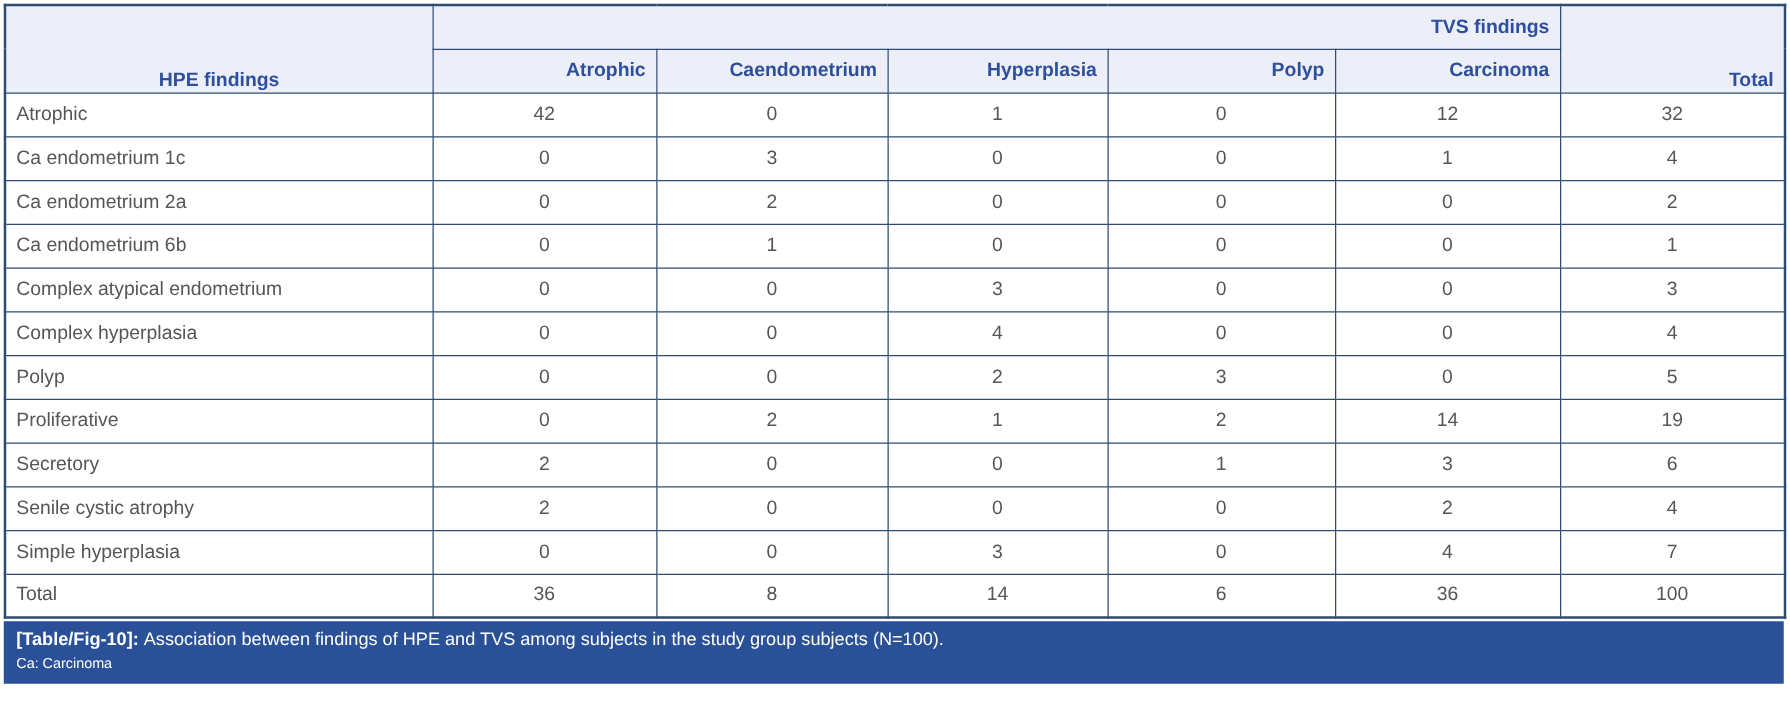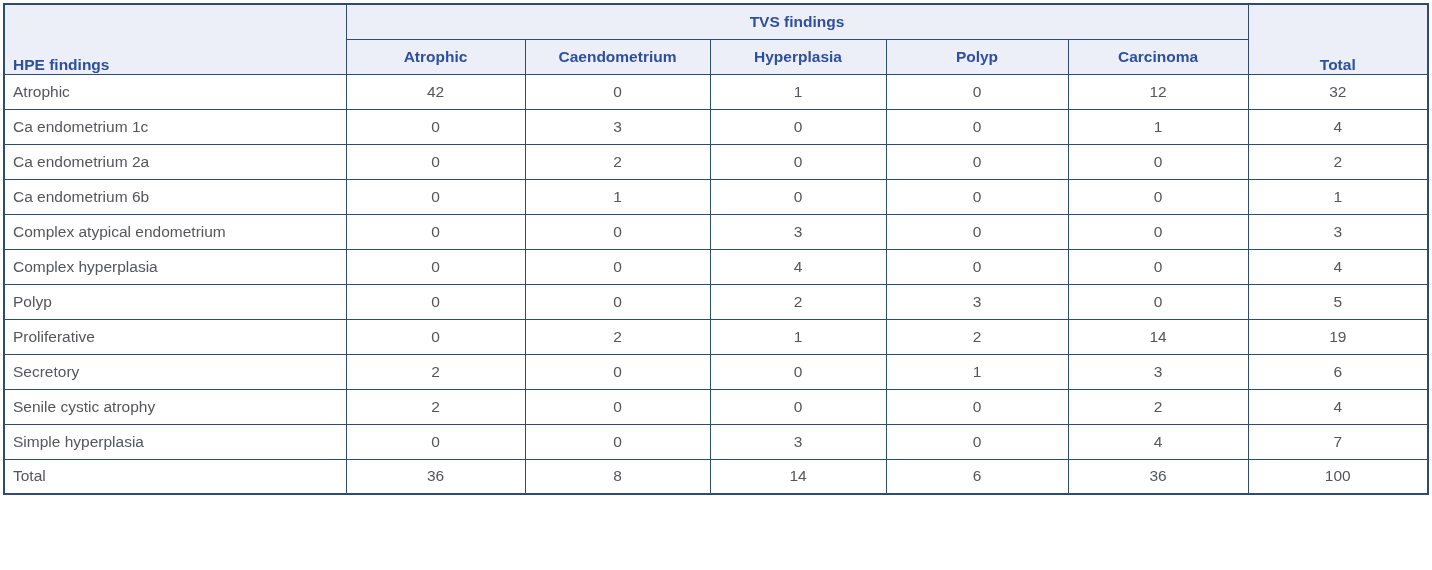--- a/index.html
+++ b/index.html
@@ -28,25 +28,25 @@
     padding: 0 8px;
     box-sizing: border-box;
     white-space: nowrap;
     overflow: hidden;
   }
   th {
     background: #edeff8;
     color: #2d4f9e;
     font-size: 15.5px;
     font-weight: bold;
+    text-align: right;
+    vertical-align: middle;
+  }
+  th.corner-cell {
     text-align: center;
-    vertical-align: middle;
-  }
-  th.corner-cell {
-    text-align: left;
     vertical-align: bottom;
     padding-bottom: 9px;
   }
   th.total-head-cell {
     vertical-align: bottom;
     padding-bottom: 9px;
   }
   td {
     background: #ffffff;
     color: #555659;
@@ -214,14 +214,20 @@
         <td>36</td>
         <td>8</td>
         <td>14</td>
         <td>6</td>
         <td>36</td>
         <td>100</td>
       </tr>
     </tbody>
   </table>
 
+  <div class="caption-band">
+    <div class="caption-line">
+      <span class="caption-tag">[Table/Fig-10]:</span><span>Association between findings of HPE and TVS among subjects in the study group subjects (N=100).</span>
+    </div>
+    <div class="caption-footnote">Ca: Carcinoma</div>
+  </div>
 
 </div>
 
 </body></html>

